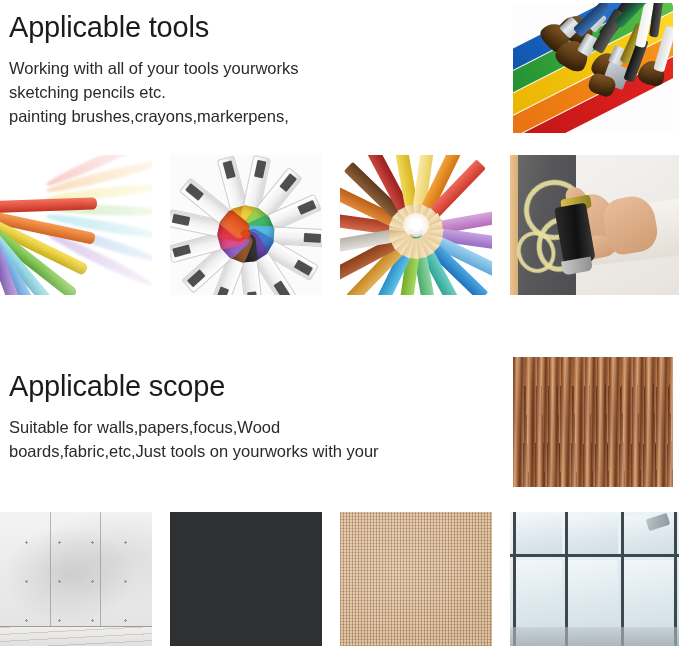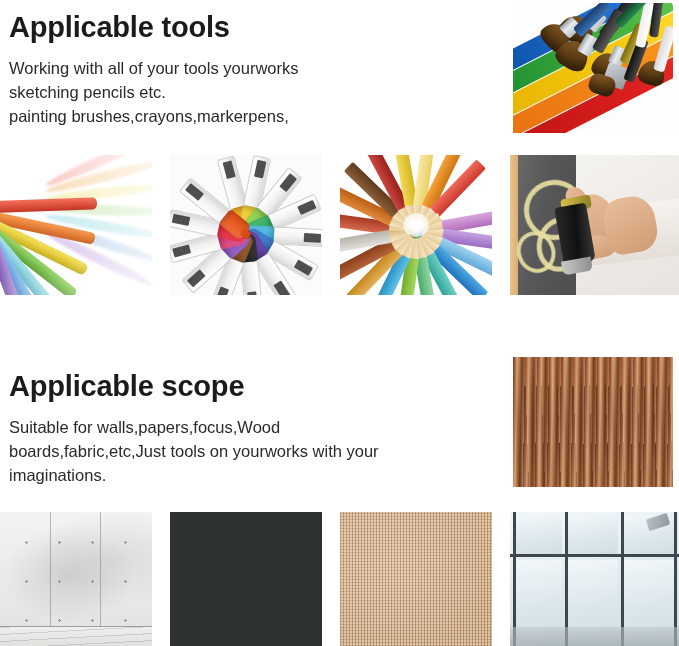--- a/index.html
+++ b/index.html
@@ -6,21 +6,21 @@
   body{
     width:679px;height:646px;background:#ffffff;
     font-family:"Liberation Sans","DejaVu Sans",sans-serif;
     overflow:hidden;position:relative;
   }
   .page{position:relative;width:679px;height:646px;background:#fff;}
 
   
   .section-head{position:absolute;left:9px;}
   .h1{
-    font-size:29px;font-weight:700;color:#1b1b1b;letter-spacing:-0.2px;
+    font-size:29px;font-weight:400;color:#1b1b1b;letter-spacing:-0.2px;
     line-height:1.1;margin:0;white-space:nowrap;
   }
   .body{
     font-size:16.5px;color:#2a2a2a;line-height:24px;margin:0;font-weight:400;
   }
   .body span{display:block;white-space:nowrap;}
 
   
   .img{position:absolute;overflow:hidden;background:#fff;}
   .img .inner{position:absolute;inset:0;overflow:hidden;}
@@ -449,21 +449,20 @@
       <div class="can" style="left:29%;top:36%;width:19%;height:42%;transform:rotate(-10deg);"></div>
       <div class="canbot" style="left:31%;top:74%;width:18%;height:10%;transform:rotate(-10deg);"></div>
     </div>
   </div>
 
   <div class="section-head" style="top:371px;">
     <h1 class="h1">Applicable scope</h1>
     <p class="body" style="margin-top:12px;">
       <span>Suitable for walls,papers,focus,Wood</span>
       <span>boards,fabric,etc,Just tools on yourworks with your</span>
-      <span>imaginations.</span>
     </p>
   </div>
 
   <div class="img wood" style="left:513px;top:357px;width:160px;height:130px;">
     <div class="inner">
         <div class="grain"></div>
       </div>
   </div>
 
   <div class="img concrete" style="left:0px;top:512px;width:152px;height:134px;">

